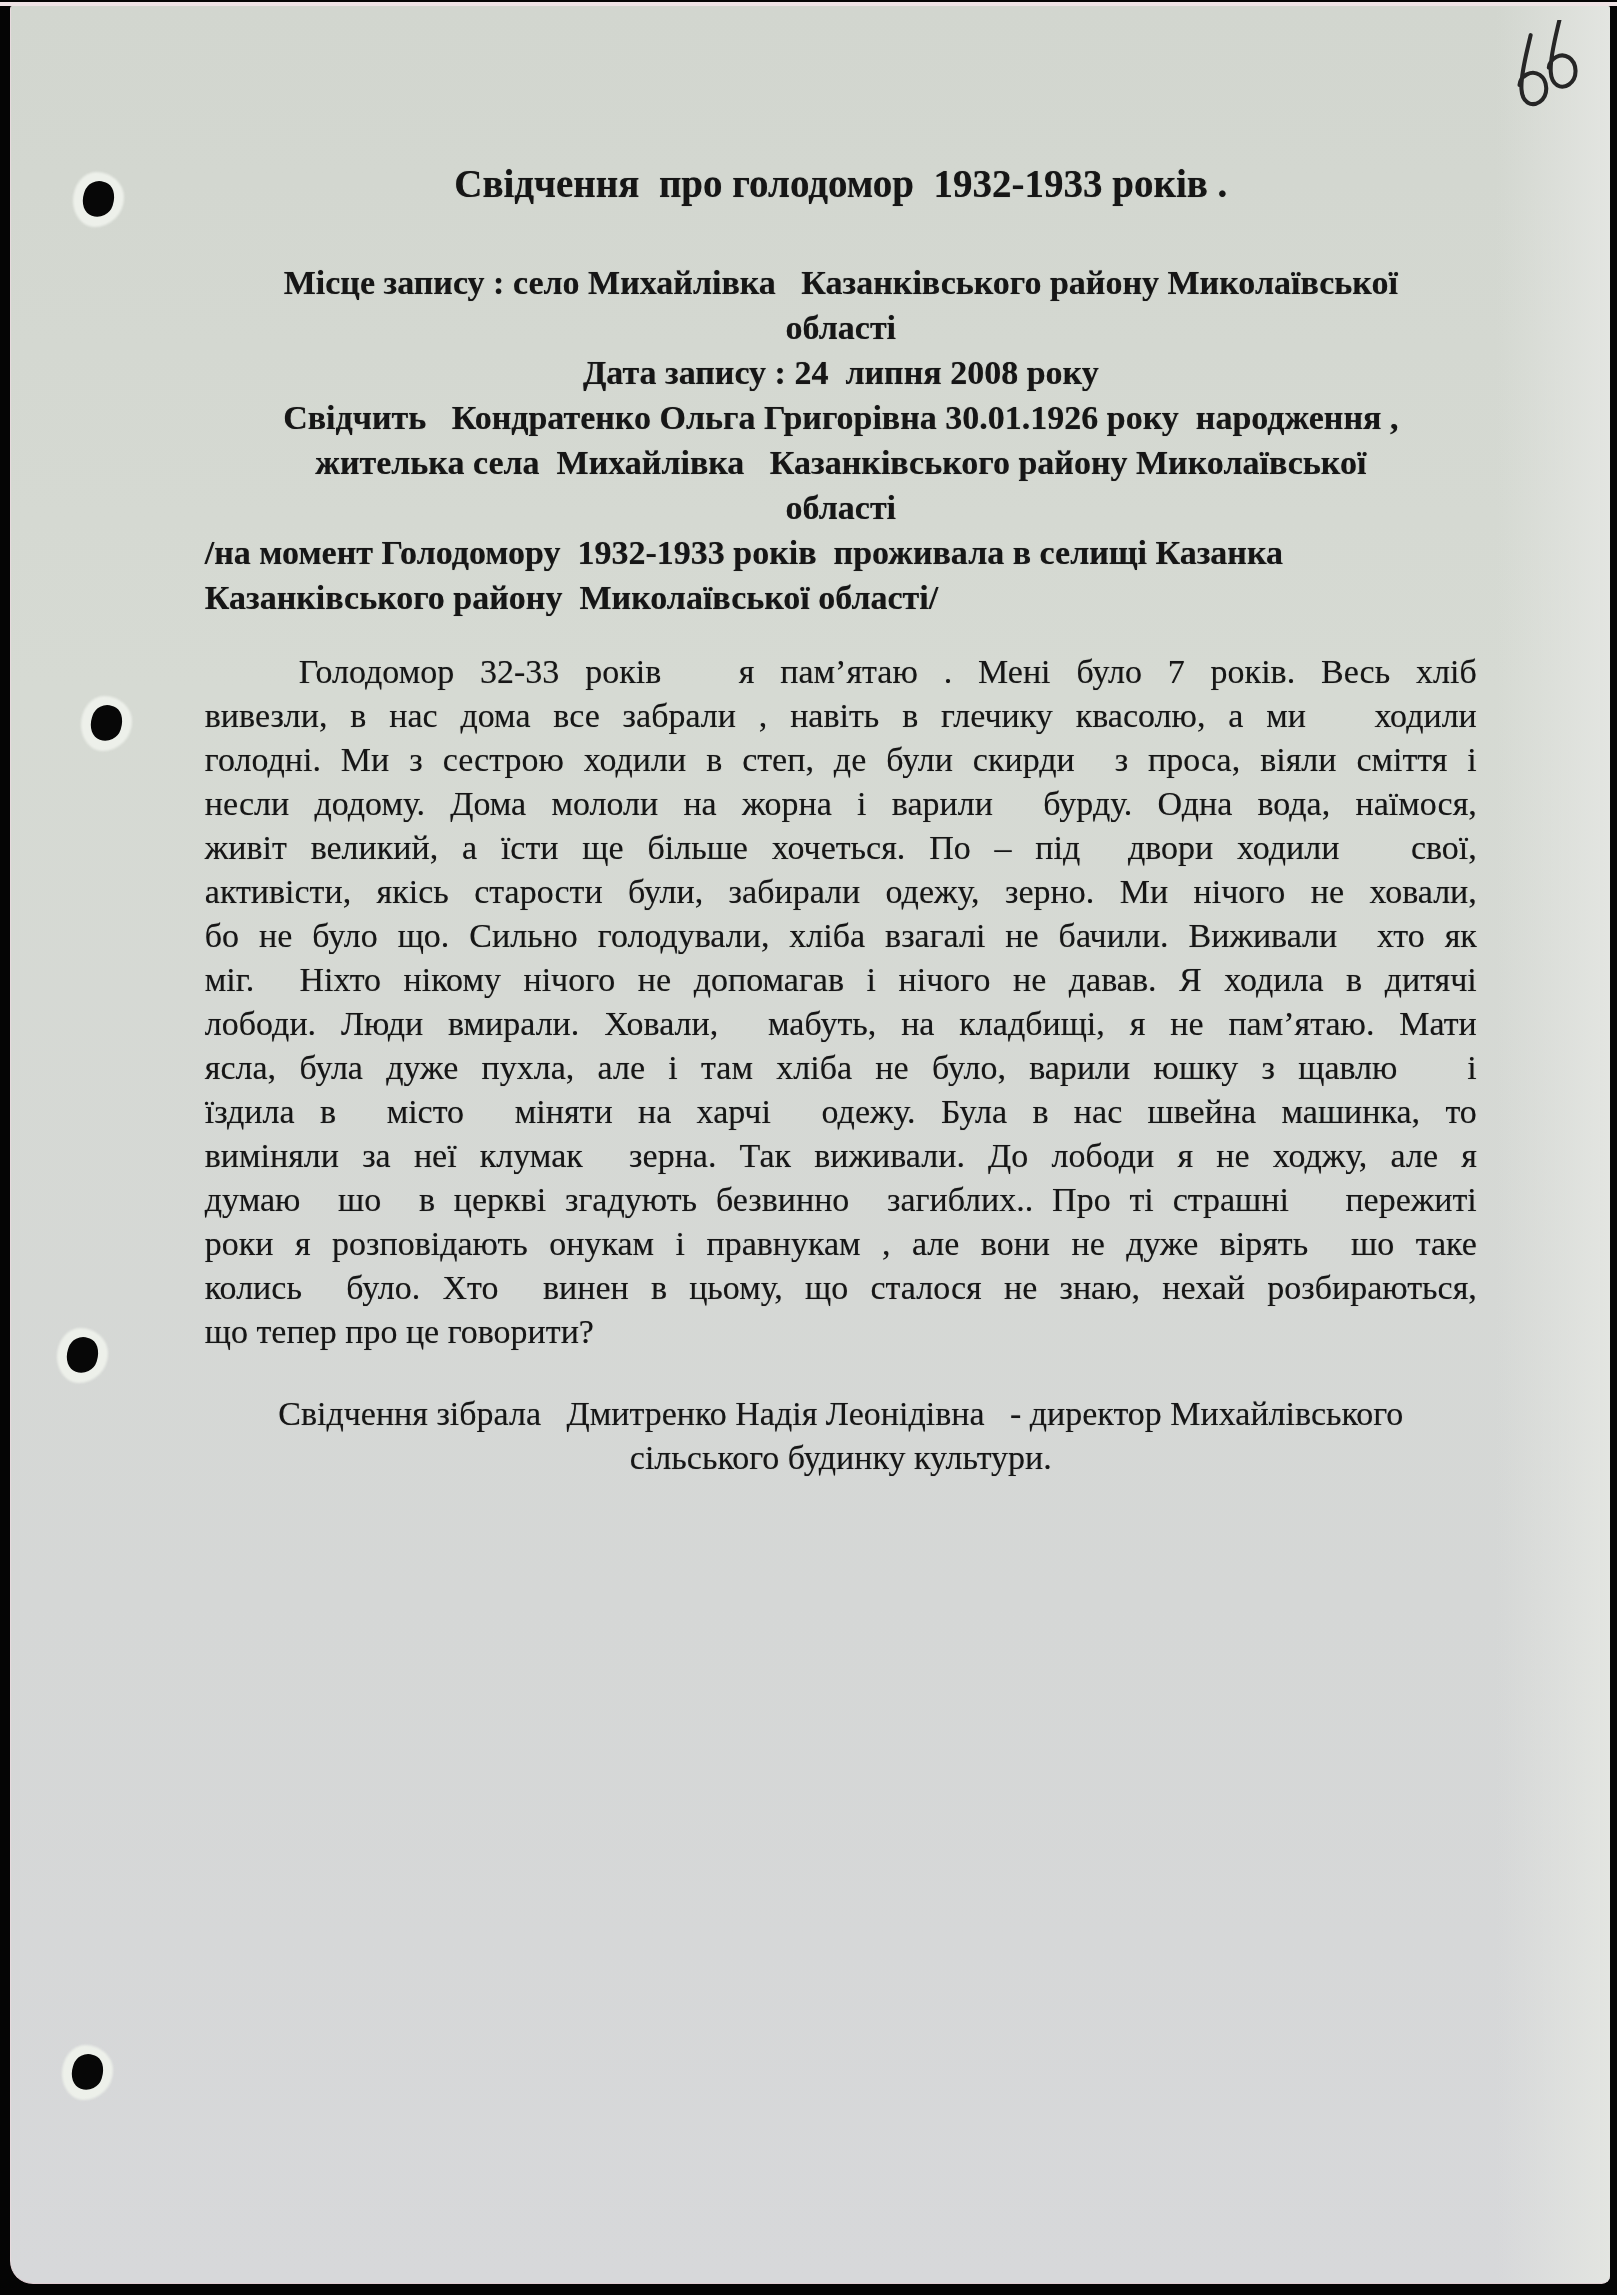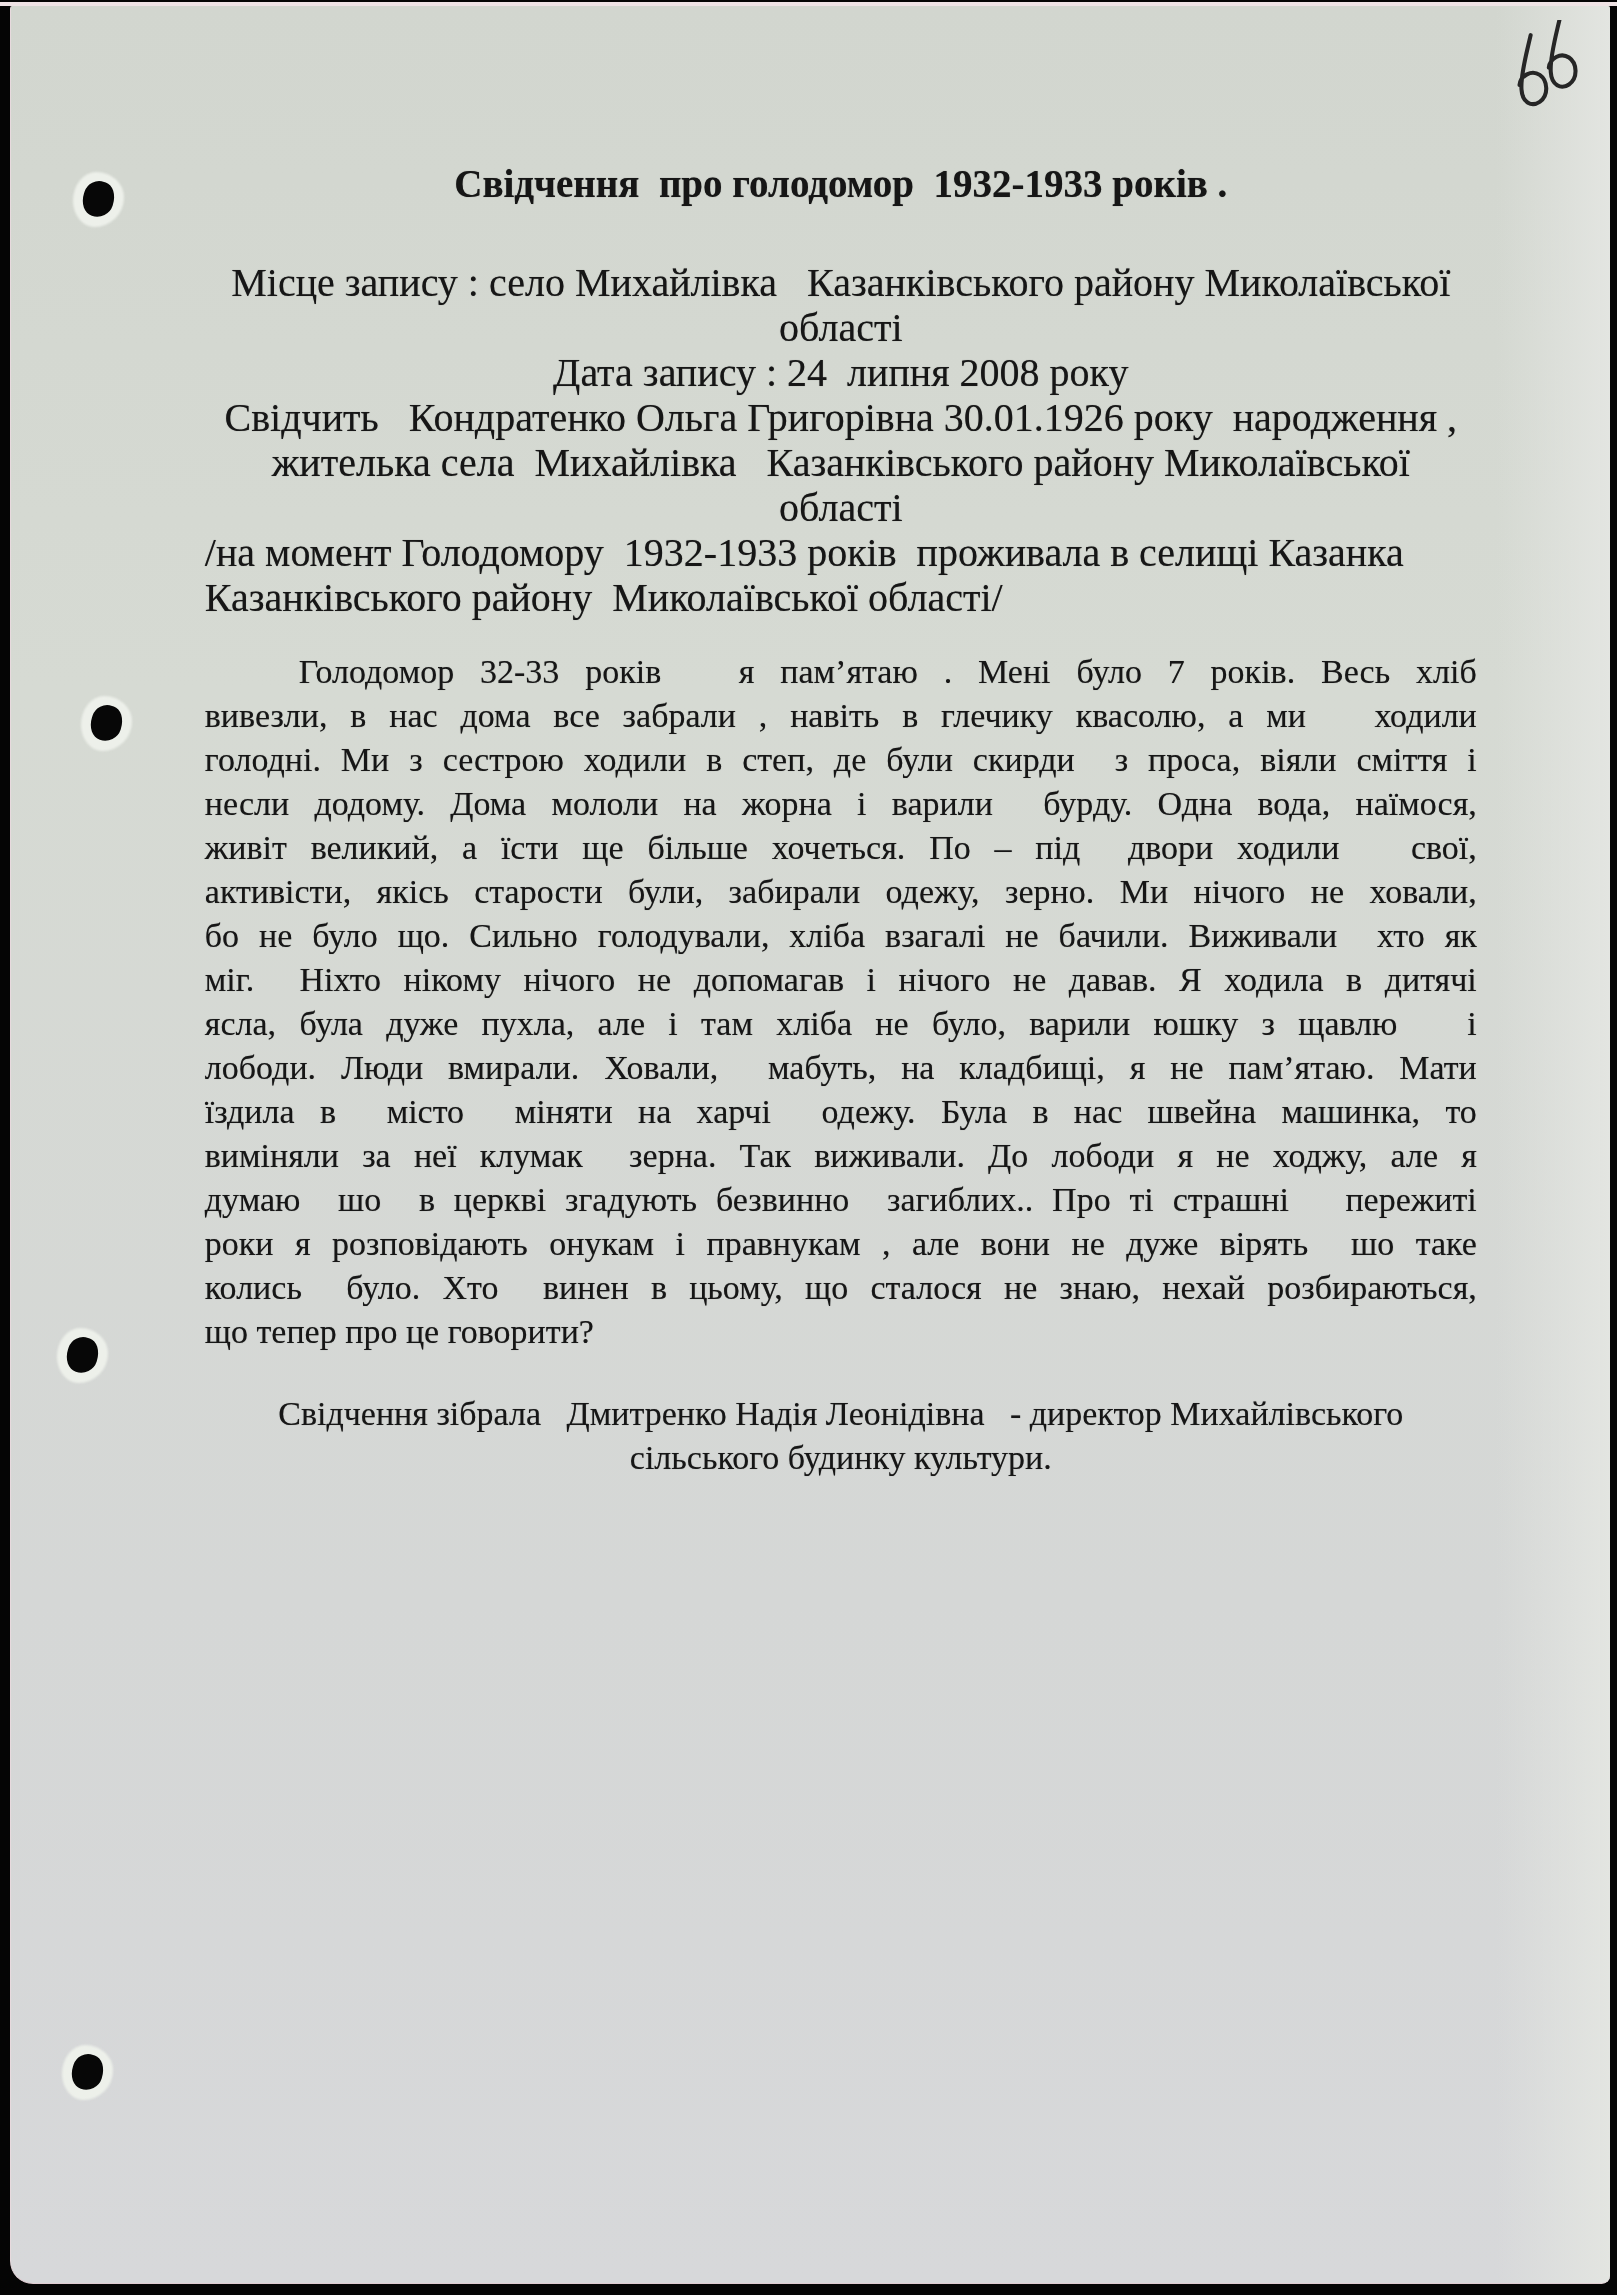--- a/index.html
+++ b/index.html
@@ -47,22 +47,22 @@
     top: 152px;
     text-align: center;
     font-size: 39px;
     font-weight: bold;
     line-height: 51px;
     white-space: pre-wrap;
     text-shadow: 0 0 0.8px rgba(0,0,0,0.55);
   }
   .header-block {
     top: 254px;
-    font-size: 40px;
-    font-weight: normal;
+    font-size: 34px;
+    font-weight: bold;
     line-height: 45px;
     text-shadow: 0 0 0.8px rgba(0,0,0,0.5);
   }
   .header-line {
     white-space: pre-wrap;
     text-align: center;
   }
   .header-line.left {
     text-align: left;
   }
@@ -181,22 +181,22 @@
 
     <div class="text-col body-block" style="position:absolute;">
       <div class="body-line first">Голодомор 32-33 років   я пам’ятаю . Мені було 7 років. Весь хліб</div>
       <div class="body-line">вивезли, в нас дома все забрали , навіть в глечику квасолю, а ми   ходили</div>
       <div class="body-line">голодні. Ми з сестрою ходили в степ, де були скирди  з проса, віяли сміття і</div>
       <div class="body-line">несли додому. Дома мололи на жорна і варили  бурду. Одна вода, наїмося,</div>
       <div class="body-line">живіт великий, а їсти ще більше хочеться. По – під  двори ходили   свої,</div>
       <div class="body-line">активісти, якісь старости були, забирали одежу, зерно. Ми нічого не ховали,</div>
       <div class="body-line">бо не було що. Сильно голодували, хліба взагалі не бачили. Виживали  хто як</div>
       <div class="body-line">міг.  Ніхто нікому нічого не допомагав і нічого не давав. Я ходила в дитячі</div>
+      <div class="body-line">лободи. Люди вмирали. Ховали,  мабуть, на кладбищі, я не пам’ятаю. Мати</div>
       <div class="body-line">ясла, була дуже пухла, але і там хліба не було, варили юшку з щавлю   і</div>
-      <div class="body-line">лободи. Люди вмирали. Ховали,  мабуть, на кладбищі, я не пам’ятаю. Мати</div>
       <div class="body-line">їздила в  місто  міняти на харчі  одежу. Була в нас швейна машинка, то</div>
       <div class="body-line">виміняли за неї клумак  зерна. Так виживали. До лободи я не ходжу, але я</div>
       <div class="body-line">думаю  шо  в церкві згадують безвинно  загиблих.. Про ті страшні   пережиті</div>
       <div class="body-line">роки я розповідають онукам і правнукам , але вони не дуже вірять  шо таке</div>
       <div class="body-line">колись  було. Хто  винен в цьому, що сталося не знаю, нехай розбираються,</div>
       <div class="body-line last">що тепер про це говорити?</div>
     </div>
 
     <div class="text-col signoff-block" style="position:absolute;">
       <div class="signoff-line">Свідчення зібрала   Дмитренко Надія Леонідівна   - директор Михайлівського</div>

